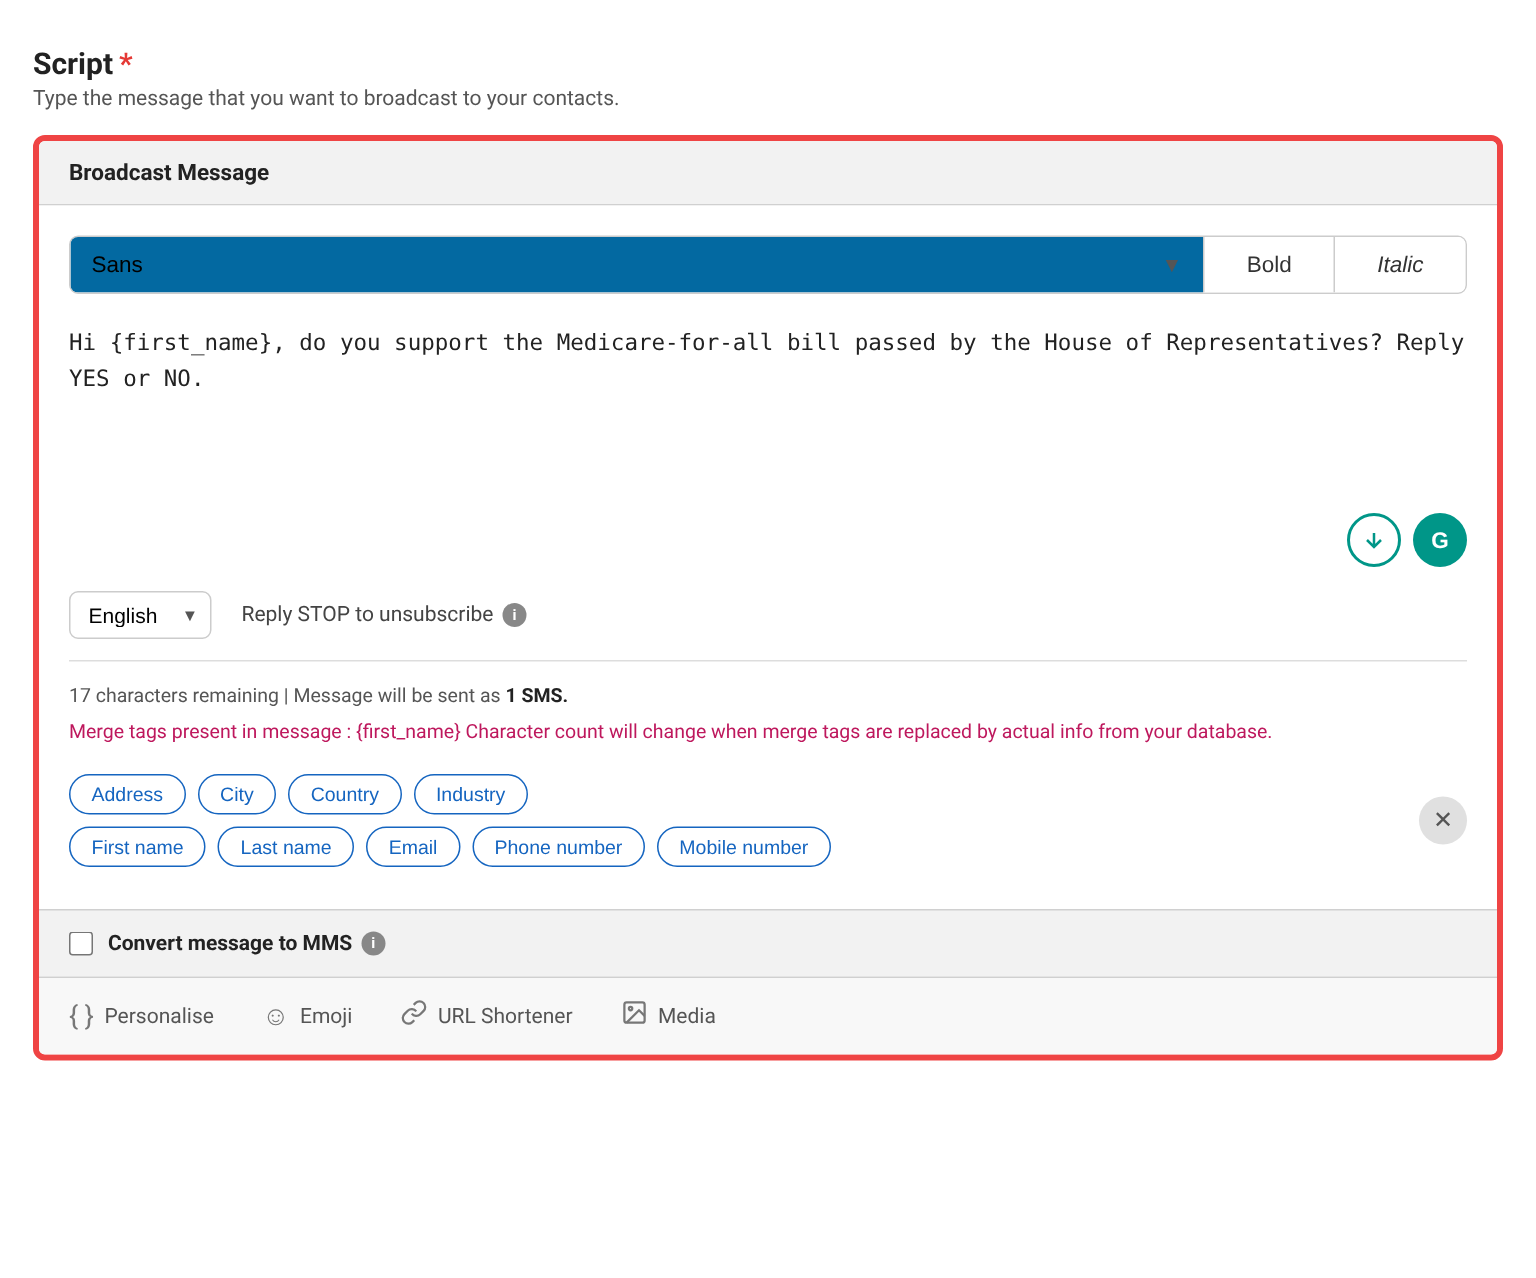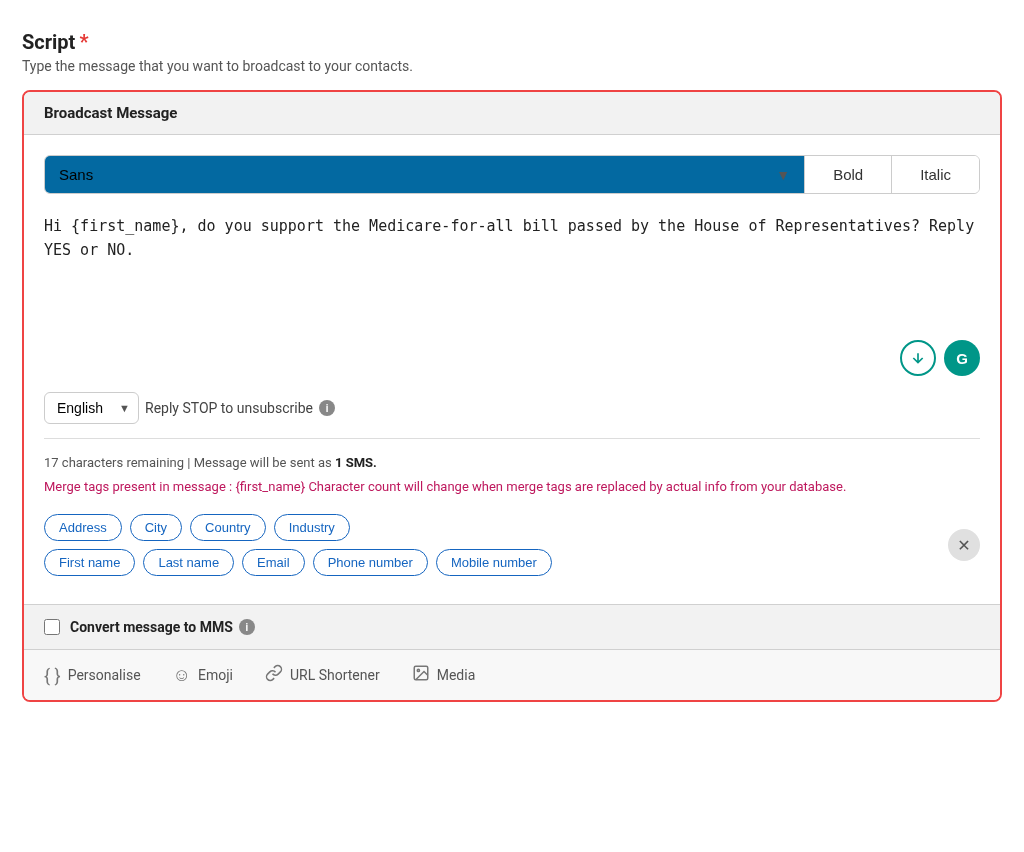--- a/index.html
+++ b/index.html
@@ -30,21 +30,21 @@
     }
     .required-star {
       color: #e53935;
       font-size: 20px;
     }
     .script-subtitle {
       color: #555;
       font-size: 14px;
     }
     .broadcast-box {
-      border: 2px solid #ef4444;
+      border: 4px solid #ef4444;
       border-radius: 8px;
       overflow: hidden;
     }
     .broadcast-header {
       background: #f2f2f2;
       padding: 12px 20px;
       font-size: 15px;
       font-weight: 700;
       color: #222;
       border-bottom: 1px solid #d0d0d0;
@@ -92,20 +92,21 @@
       border: none;
       border-right: 1px solid #ccc;
       background: #fff;
       cursor: pointer;
       color: #333;
     }
     .font-btn:last-child {
       border-right: none;
     }
     .font-btn.italic-btn {
+      font-style: italic;
     }
     .message-textarea {
       width: 100%;
       min-height: 110px;
       border: none;
       outline: none;
       font-size: 15px;
       color: #222;
       resize: none;
       line-height: 1.6;
@@ -134,21 +135,21 @@
     .action-icon-btn.grammarly {
       background: #009688;
       color: #fff;
       font-weight: 700;
       font-size: 15px;
       border: none;
     }
     .language-row {
       display: flex;
       align-items: center;
-      gap: 6px;
+      gap: 20px;
       margin-bottom: 14px;
     }
     .language-select-wrapper {
       position: relative;
       display: inline-flex;
       align-items: center;
     }
     .language-select {
       padding: 7px 30px 7px 12px;
       border: 1px solid #ccc;

